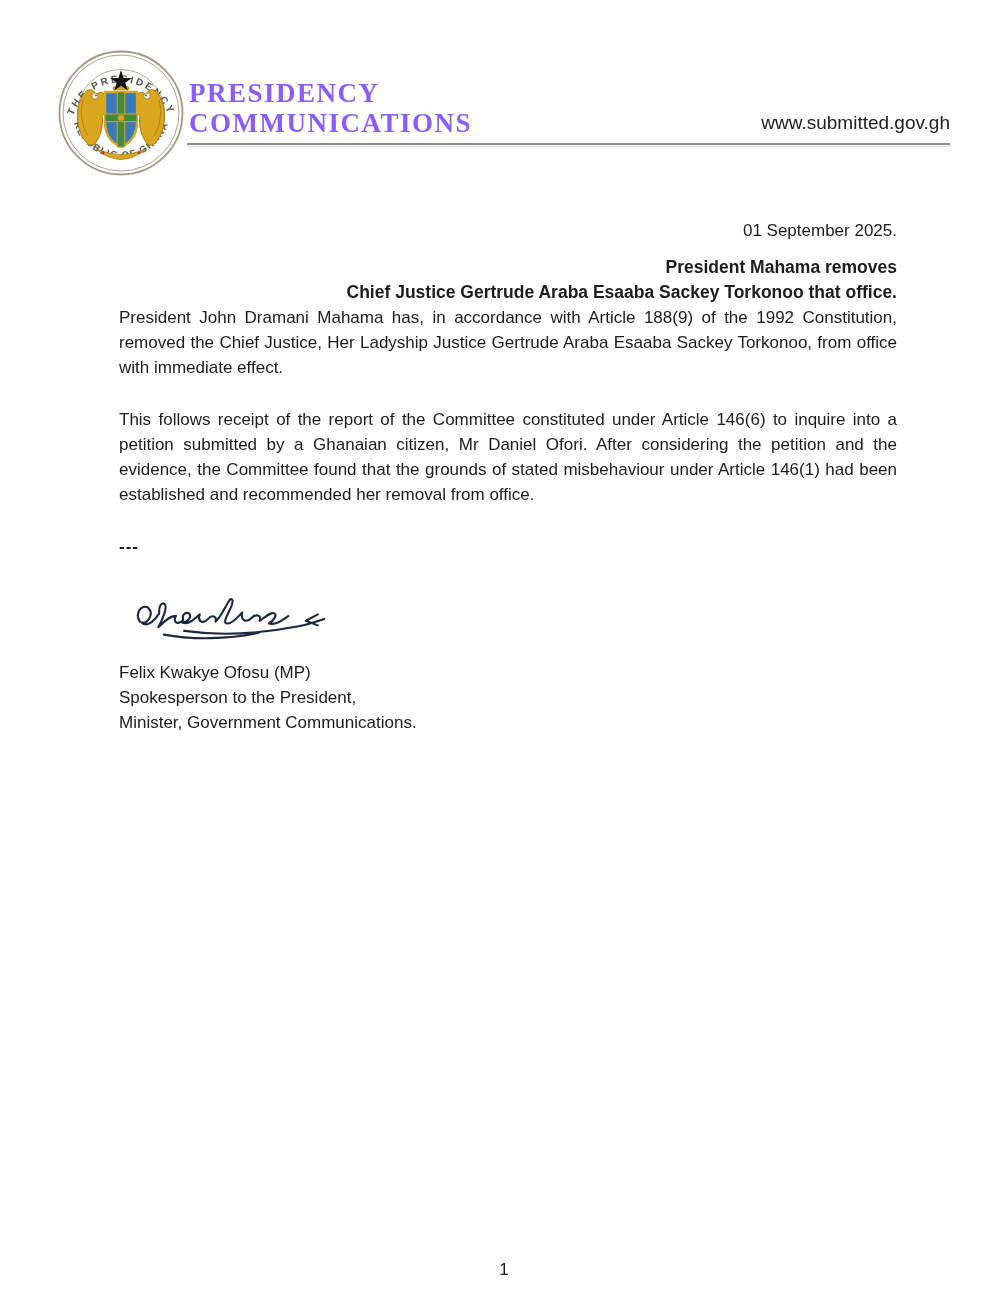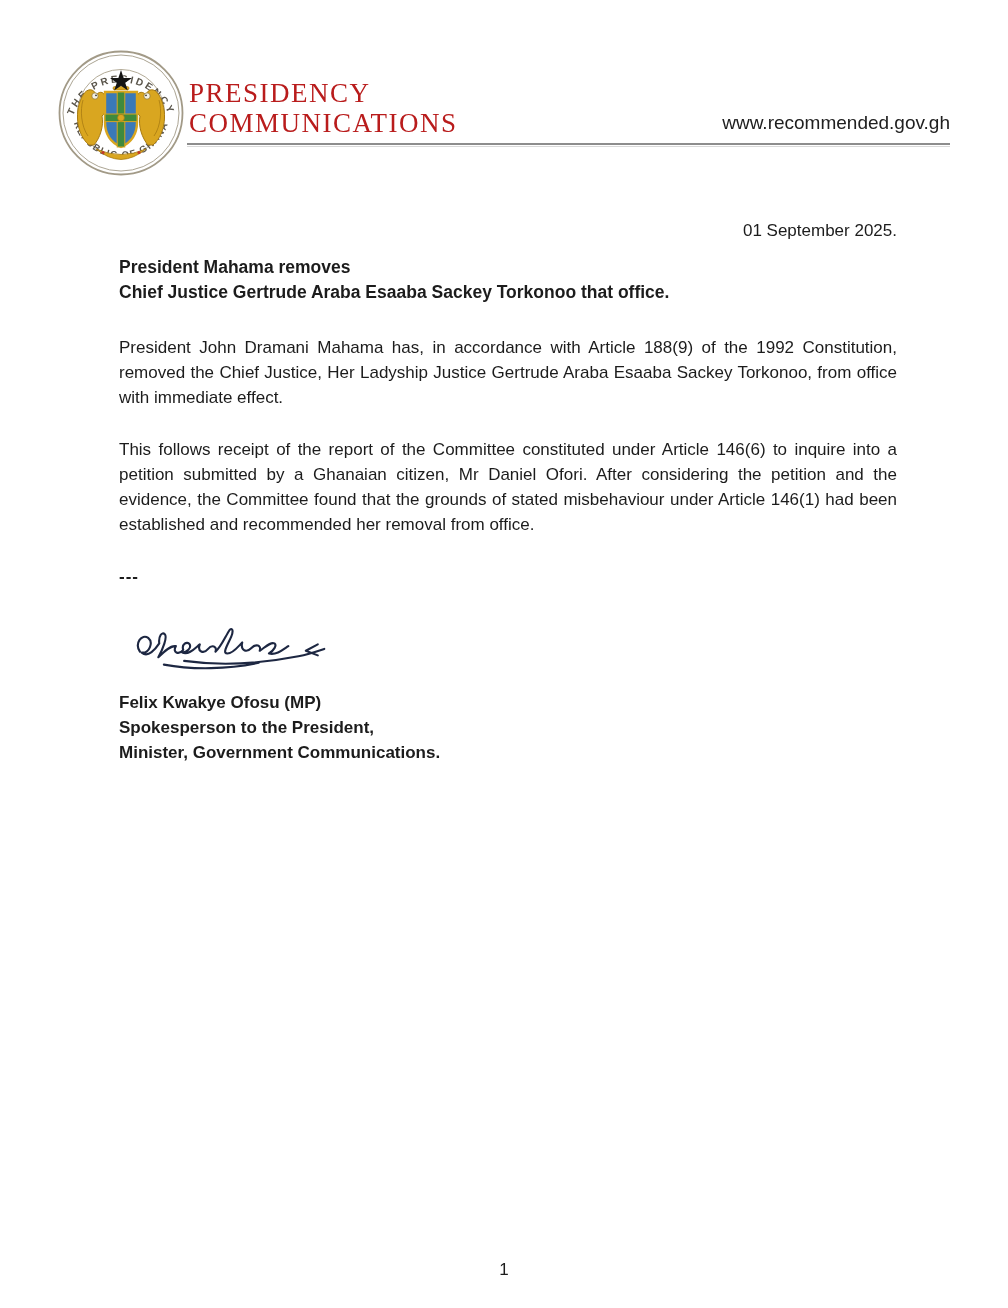--- a/index.html
+++ b/index.html
@@ -21,25 +21,25 @@
     left: 56px;
     top: 48px;
     width: 130px;
     height: 130px;
   }
   .brand {
     position: absolute;
     left: 189px;
     top: 78px;
     font-family: "Liberation Serif", serif;
-    font-weight: 400;
+    font-weight: 700;
     font-size: 27px;
     line-height: 30px;
     letter-spacing: 1.5px;
-    color: #b91c1c;
+    color: #8b5cf6;
   }
   .website {
     position: absolute;
     right: 58px;
     top: 112px;
     font-size: 19px;
     color: #202020;
   }
   .header-rule {
     position: absolute;
@@ -58,40 +58,39 @@
     top: 218px;
     width: 778px;
     font-size: 17px;
     line-height: 25px;
   }
   .date-line {
     text-align: right;
     margin-bottom: 12px;
   }
   .letter-title {
-    text-align: left;
+    text-align: right;
     font-weight: 700;
     font-size: 17.5px;
     line-height: 25px;
-    margin-bottom: 30px;
   }
   .letter p.body-par {
     text-align: justify;
     margin-bottom: 27px;
   }
   .separator {
     font-weight: 700;
     letter-spacing: 1px;
     margin: 6px 0 32px 0;
   }
   .signature-wrap {
     margin-left: 8px;
     margin-bottom: 8px;
   }
-  .signer div { line-height: 25px; font-weight: bold; }
+  .signer div { line-height: 25px; }
 
   
   .page-number {
     position: absolute;
     left: 0;
     right: 0;
     bottom: 28px;
     text-align: center;
     font-size: 17px;
     color: #1c1c1c;
@@ -145,21 +144,21 @@
         <circle cx="83" cy="104.5" r="1.6" fill="#c0392b"></circle>
       </g>
     </svg>
   </div>
 
   <div class="brand">
     <div>PRESIDENCY</div>
     <div>COMMUNICATIONS</div>
   </div>
 
-  <div class="website">www.recommended.gov.gh</div>
+  <div class="website">www.submitted.gov.gh</div>
   <div class="header-rule"></div>
 
   <div class="letter">
 
     <div class="date-line">01 September 2025.</div>
 
     <div class="letter-title">
       <div>President Mahama removes</div>
       <div>Chief Justice Gertrude Araba Esaaba Sackey Torkonoo that office.</div>
     </div>

